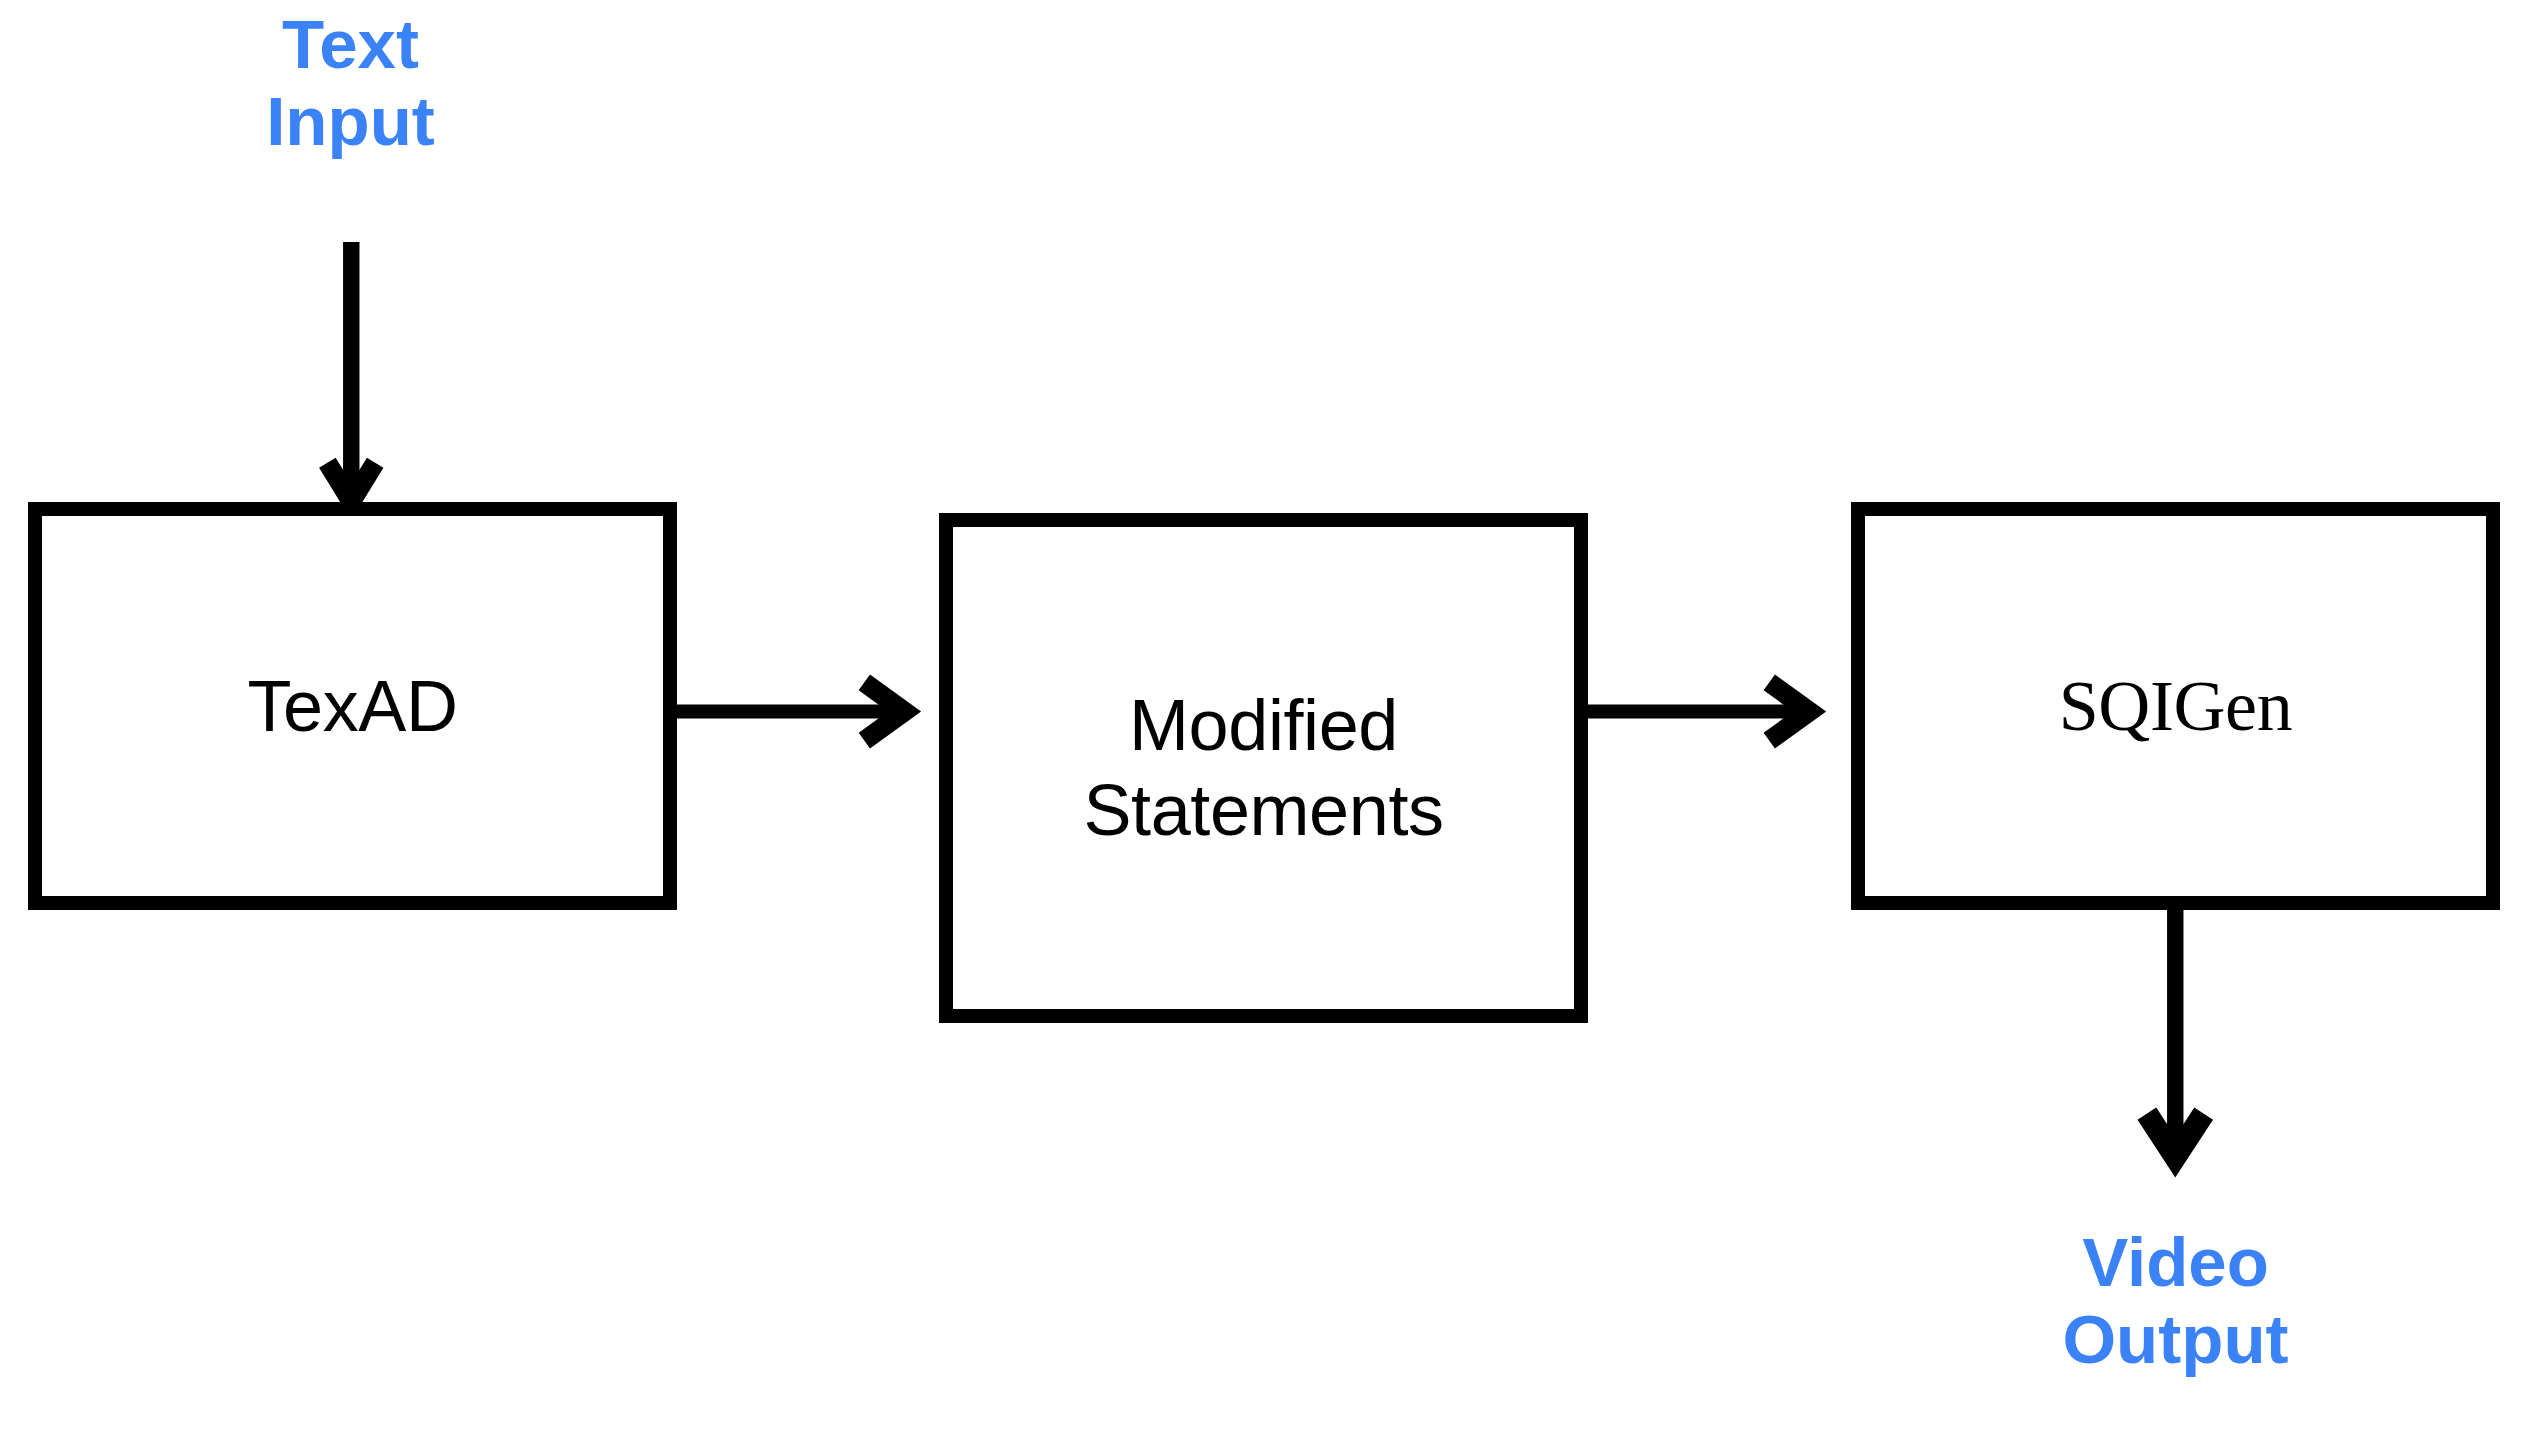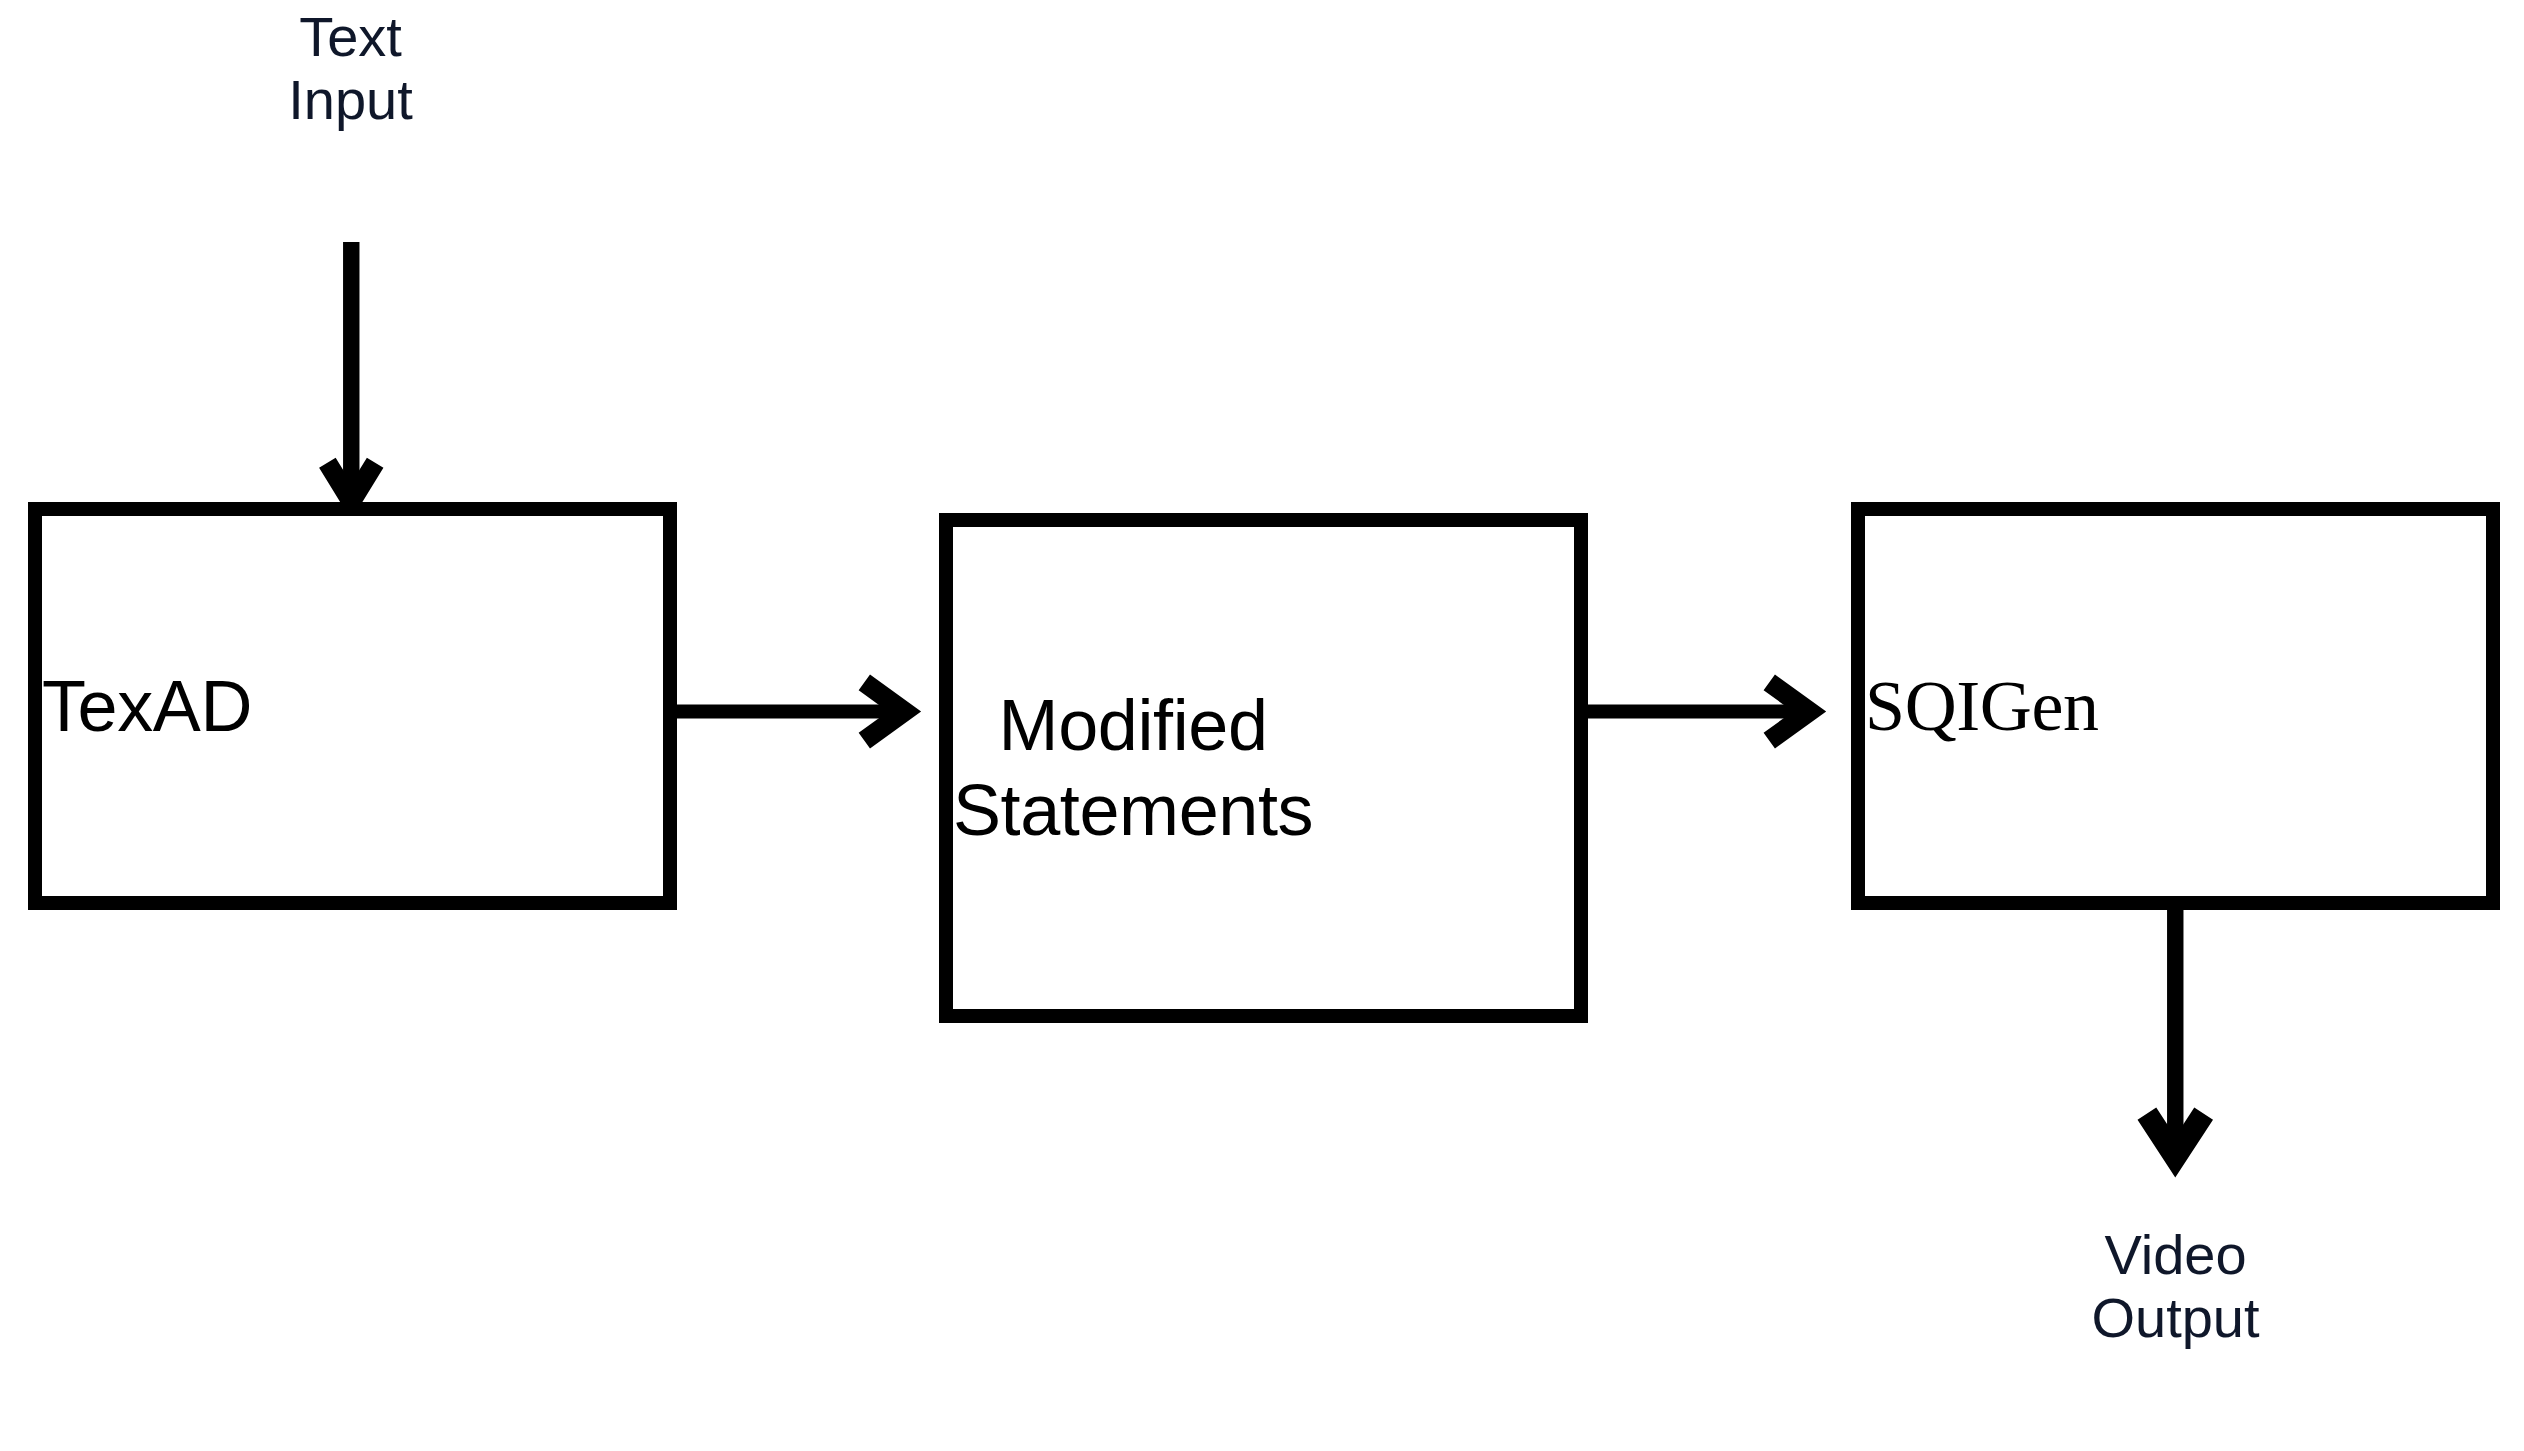--- a/index.html
+++ b/index.html
@@ -20,42 +20,43 @@
   }
 
   
   .proc-box {
     position: absolute;
     box-sizing: border-box;
     background: #ffffff;
     border: 14px solid #000000;
     display: flex;
     align-items: center;
+    justify-content: center;
   }
   .proc-label {
     font-size: 72px;
     font-weight: 400;
     line-height: 1.18;
     color: #000000;
     text-align: center;
     letter-spacing: -0.4px;
     white-space: pre-line;
   }
 
   #box-texad   { left: 28px;   top: 502px; width: 649px; height: 408px; }
   #box-modstmt { left: 939px; top: 513px; width: 649px; height: 510px; }
   #box-sqigen  { left: 1851px; top: 502px; width: 649px; height: 408px; font-family: Liberation Serif, serif; }
 
   
   .io-label {
     position: absolute;
-    font-size: 56px;
-    font-weight: 400;
+    font-size: 69px;
+    font-weight: 700;
     line-height: 1.12;
-    color: #0f172a;
+    color: #3b82f6;
     text-align: center;
     white-space: pre-line;
   }
   #label-text-input   { left: 134px;  top: 6px;    width: 433px; }
   #label-video-output { left: 1959px; top: 1224px; width: 433px; }
 
   
   .arrow-svg { position: absolute; overflow: visible; }
   #arrow-input-to-texad    { left: 299px;  top: 239px;  width: 112px; height: 276px; }
   #arrow-texad-to-modstmt  { left: 672px;  top: 657px;  width: 246px; height: 112px; }

